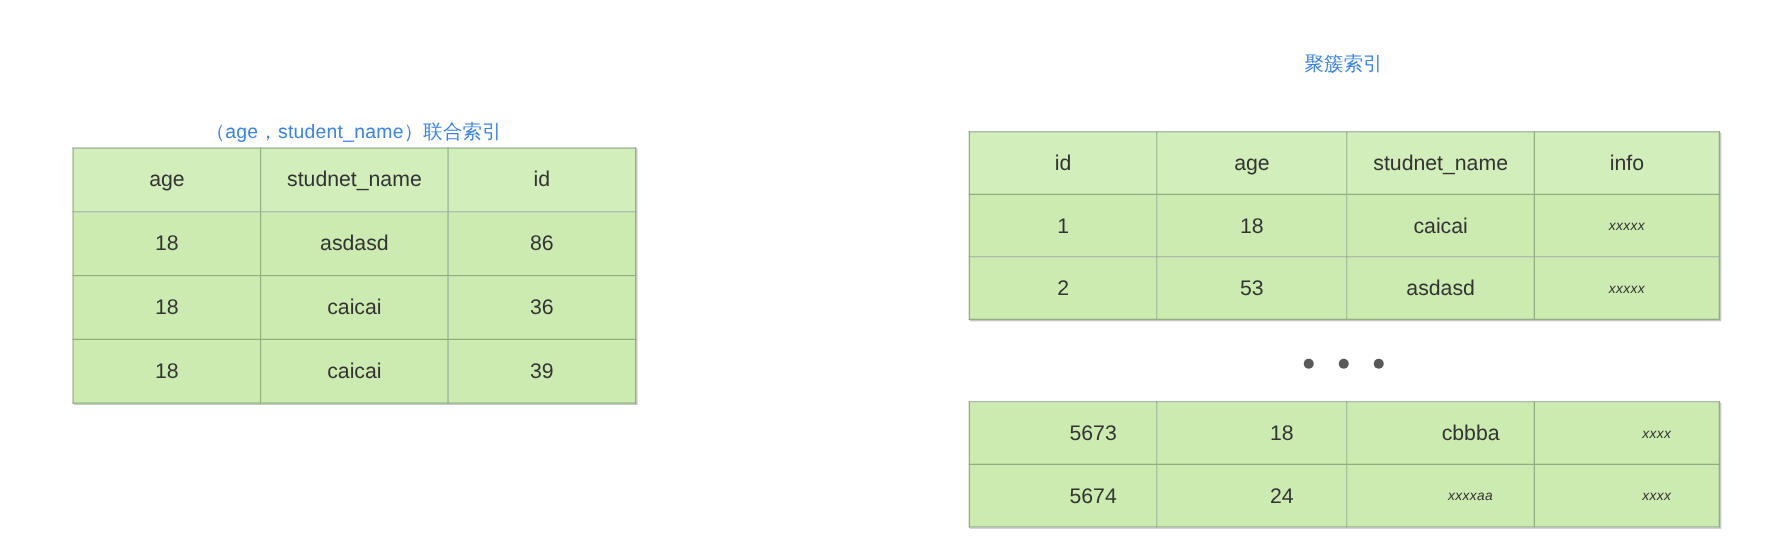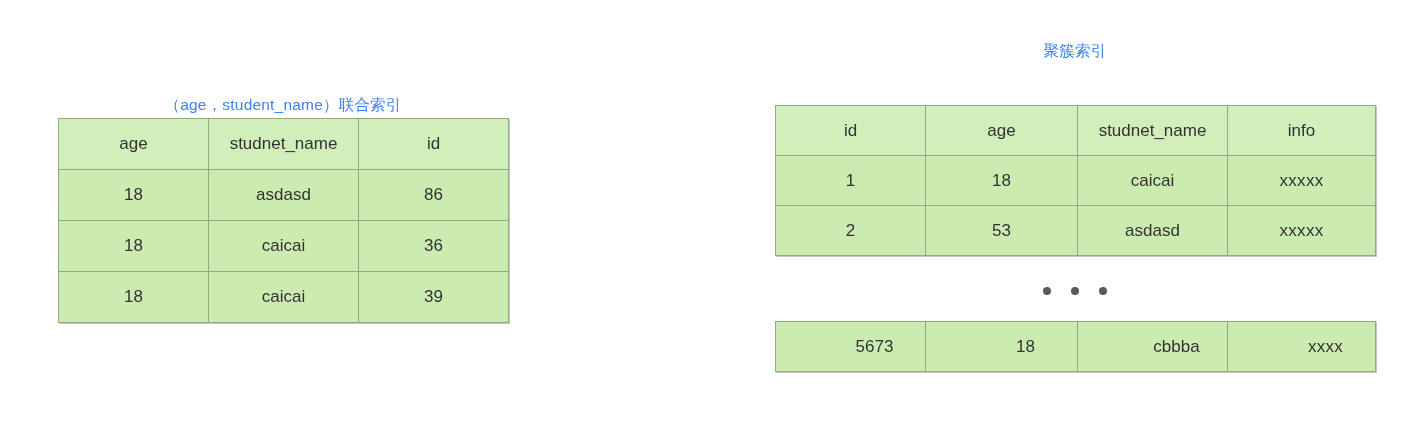--- a/index.html
+++ b/index.html
@@ -58,22 +58,23 @@
     font-size: 17px;
     color: #333333;
     padding: 0;
     overflow: hidden;
     white-space: nowrap;
   }
   .idx-table td.header-cell {
     background: #d2eeba;
   }
   .idx-table td.xcell {
-    font-size: 17px;
+    font-size: 11px;
     letter-spacing: 0.3px;
+    font-style: italic;
   }
 
   
   #table-left {
     left: 58px;
     top: 118px;
     width: 450px;
   }
   #table-left td { height: 50px; }
   #table-left col.c-age  { width: 150px; }
@@ -200,16 +201,22 @@
         <col class="r-name">
         <col class="r-info">
     </colgroup>
     <tbody>
       <tr>
         <td>5673</td>
         <td>18</td>
         <td>cbbba</td>
         <td class="xcell">xxxx</td>
       </tr>
+      <tr>
+        <td>5674</td>
+        <td>24</td>
+        <td class="xcell">xxxxaa</td>
+        <td class="xcell">xxxx</td>
+      </tr>
     </tbody>
   </table>
 
 </div>
 
 </body></html>

